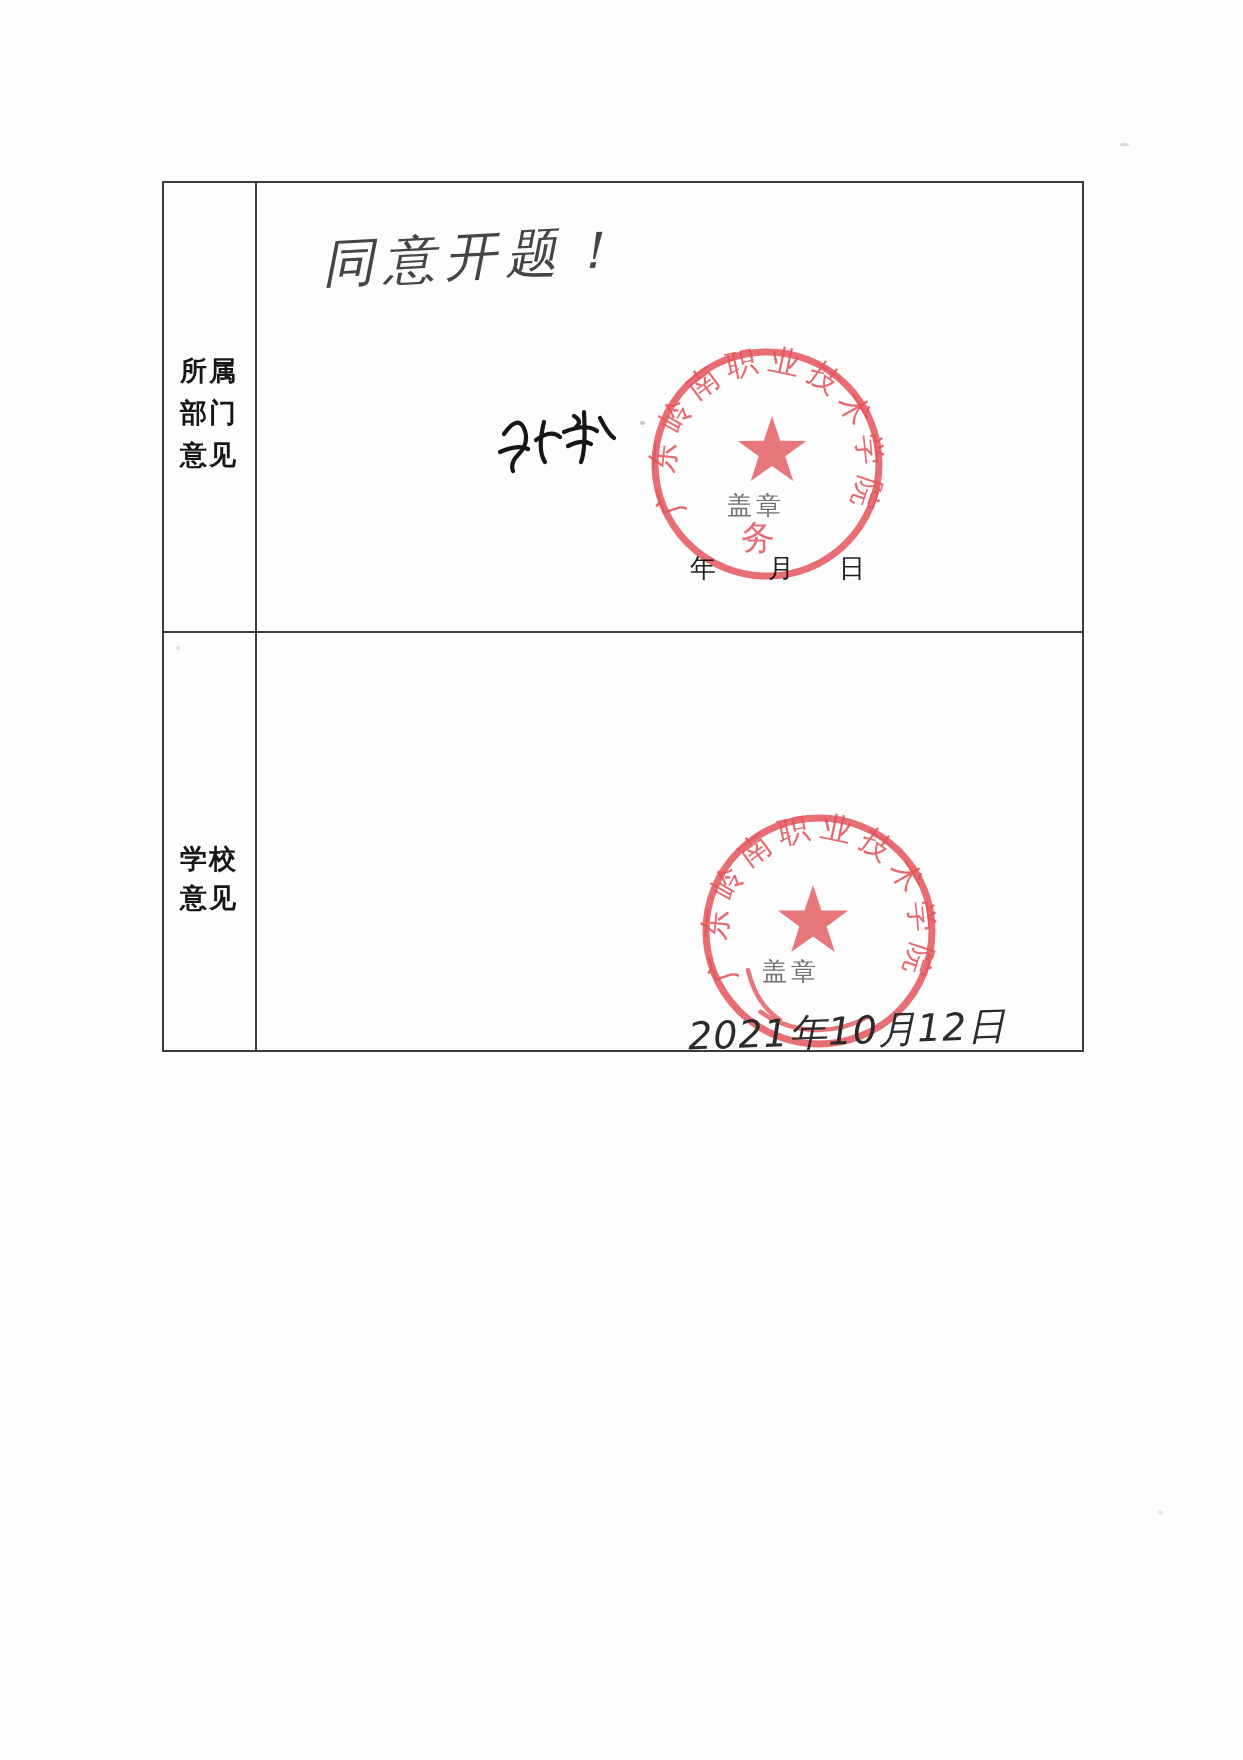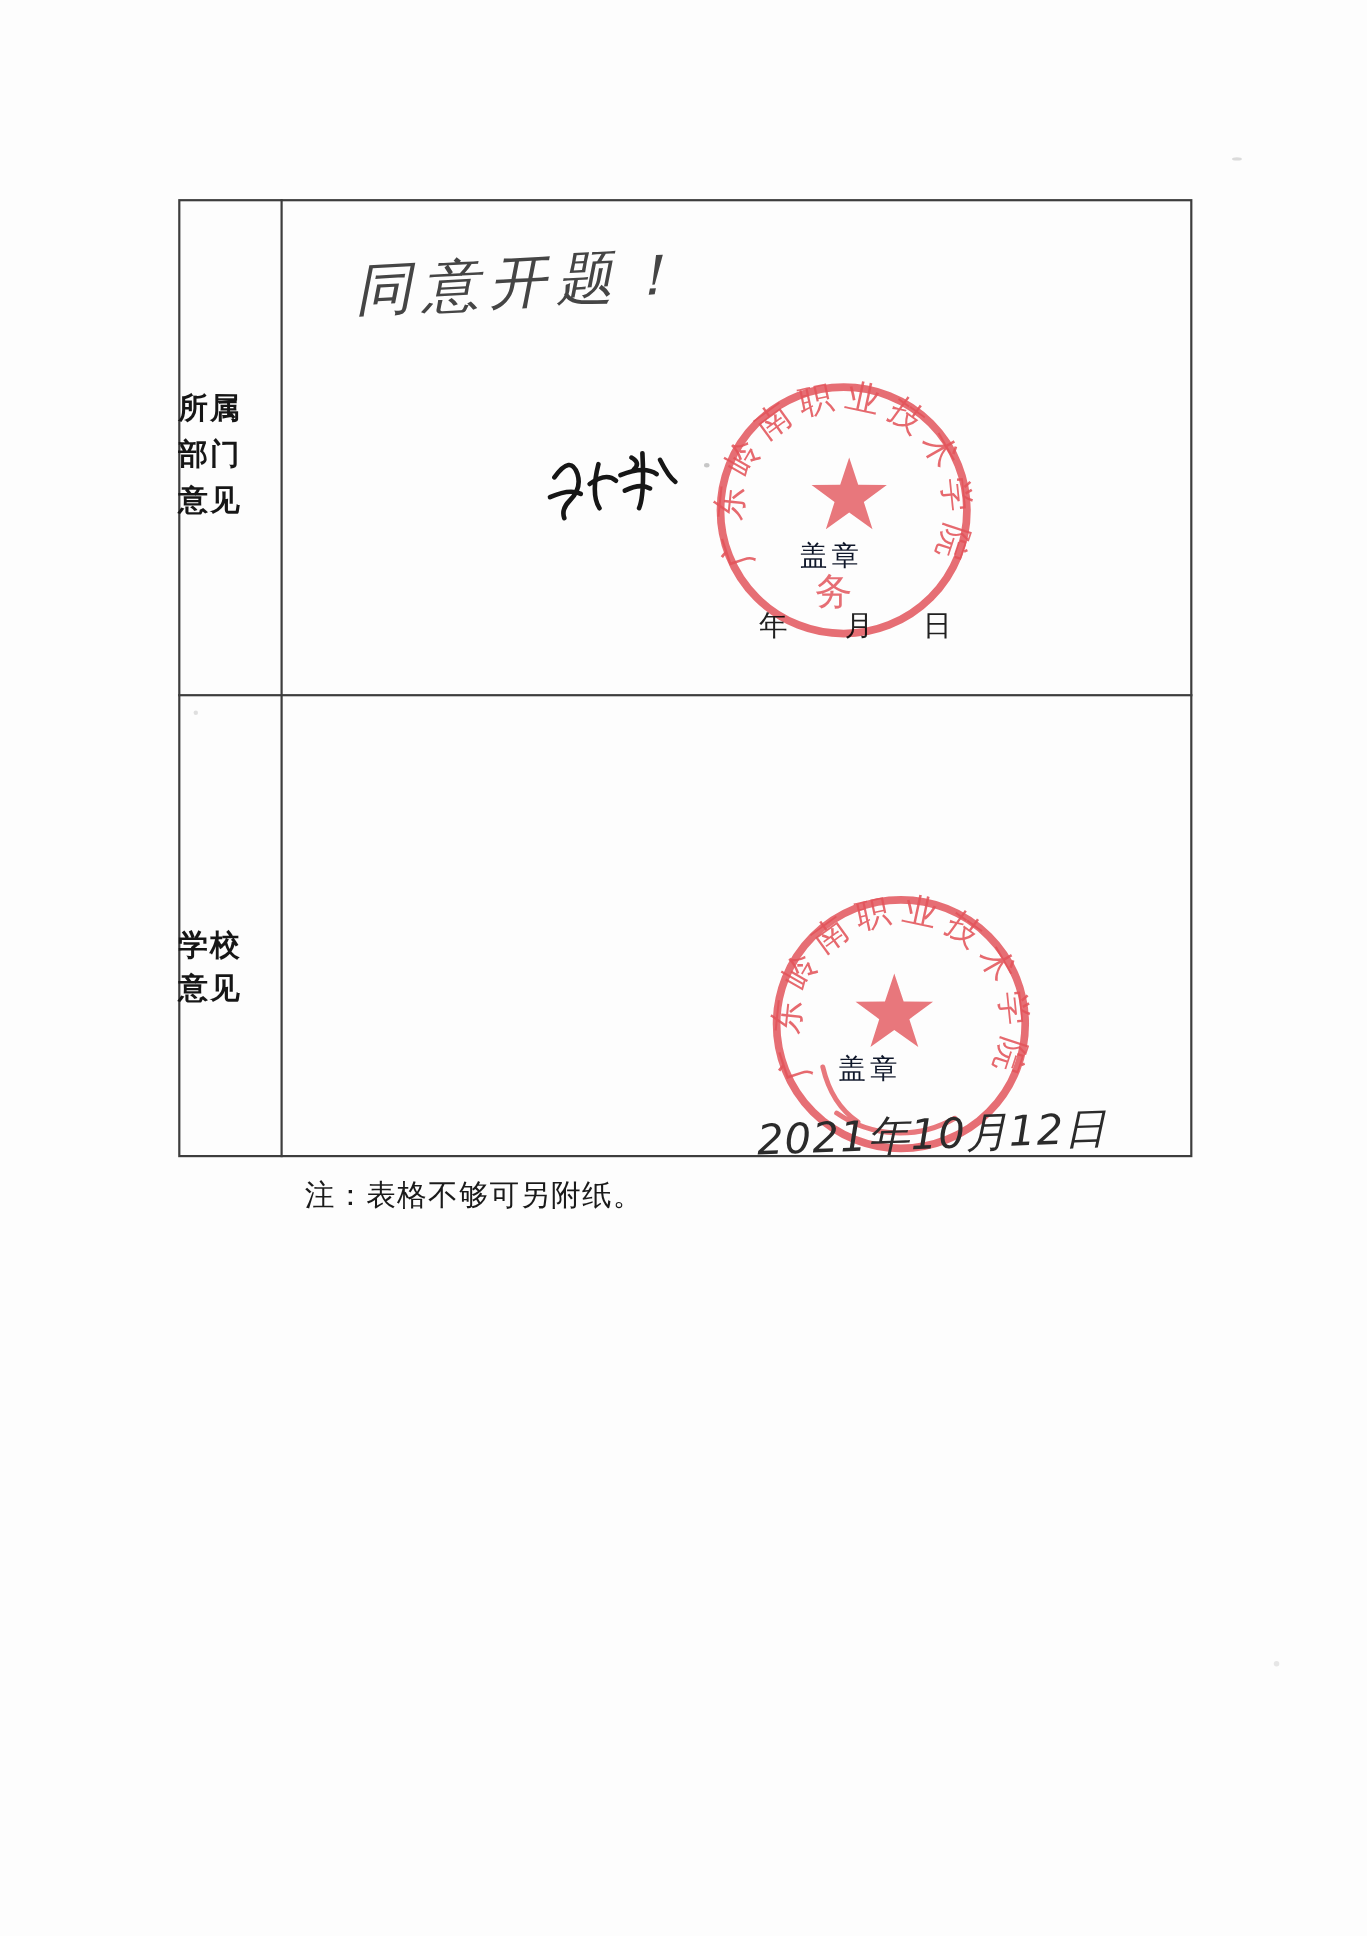--- a/index.html
+++ b/index.html
@@ -10,27 +10,27 @@
     font-family:"Liberation Serif","DejaVu Serif",serif;
     color:#1c1c1c;
   }
   
   .tbl-outer { position:absolute; left:162px; top:181px; width:922px; height:871px;
     border:2px solid #3d3d3d; }
   .tbl-vline { position:absolute; left:255px; top:181px; width:2px; height:871px; background:#3d3d3d; }
   .tbl-hline { position:absolute; left:162px; top:631px; width:922px; height:2px; background:#3d3d3d; }
 
   
-  .row-label { position:absolute; left:162px; width:94px; text-align:left;
+  .row-label { position:absolute; left:162px; width:94px; text-align:center;
     font-size:27px; font-weight:700; letter-spacing:2px; color:#161616; }
   .row-label span { display:block; }
   .row-label.first { top:350px; line-height:42px; }
   .row-label.second { top:808px; line-height:39px;margin-top:32px; }
 
-  .stamp-note { position:absolute; font-size:25px; letter-spacing:4px; color:#0f172a; }
+  .stamp-note { position:absolute; font-size:25px; letter-spacing:4px; color:#737373; }
   .stamp-note.one { left:727px; top:489px; }
   .stamp-note.two { left:762px; top:955px; }
 
   .ymd { position:absolute; top:551px; font-size:26px; color:#202020; }
   .ymd.y { left:690px; } .ymd.m { left:768px; } .ymd.d { left:839px; }
 
   .footnote { position:absolute; left:277px; top:1068px; font-size:27px;
     letter-spacing:1px; color:#1a1a1a; }
 
   
@@ -115,20 +115,19 @@
     <path id="sealArcTop2" d="M 35.6 154.8 A 93 93 0 1 1 210.4 154.8" fill="none"></path>
     <text font-size="31" letter-spacing="8" fill-opacity="0.88" font-family="Liberation Serif, serif" fill="#e2484f">
       <textPath href="#sealArcTop2" startOffset="50%" text-anchor="middle">广东岭南职业技术学院</textPath>
     </text>
     <polygon points="117,77 125.5,102.4 152.2,102.6 130.7,118.5 138.8,143.9 117,128.4 95.3,143.9 103.3,118.5 81.8,102.6 108.5,102.4" fill-opacity="0.8" fill="#e2484f"></polygon>
     <path d="M 52 162 Q 60 196 84 212 M 64.6 203.9 A 100 100 0 0 0 172 208.6" fill="none" stroke-width="4.5" stroke-opacity="0.8" stroke-linecap="round" stroke="#e2484f"></path>
   </svg>
 
   <div class="handwriting hw-date">2021年10月12日</div>
 
-  <div class="footnote">注：表格不够可另附纸。</div>
 
   <div class="speck a"></div>
   <div class="speck b"></div>
   <div class="speck c"></div>
   <div class="speck d"></div>
 
 </div>
 
 </body></html>

